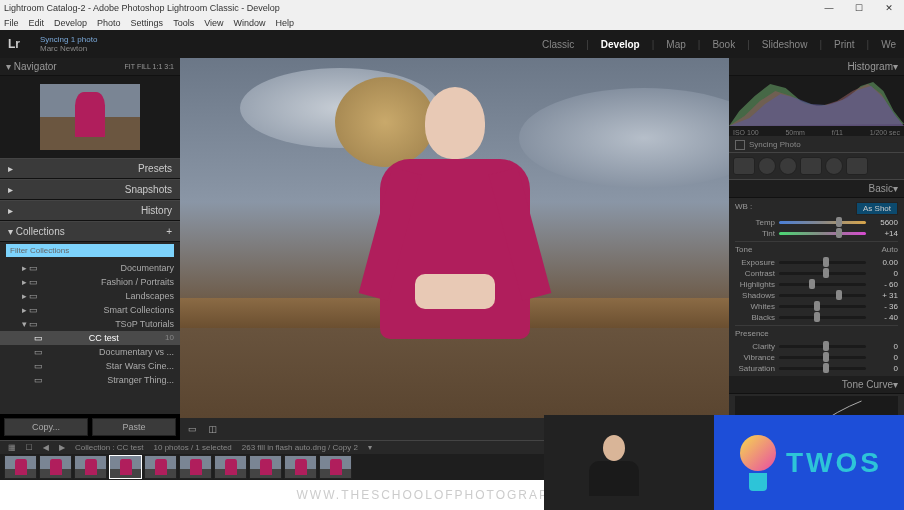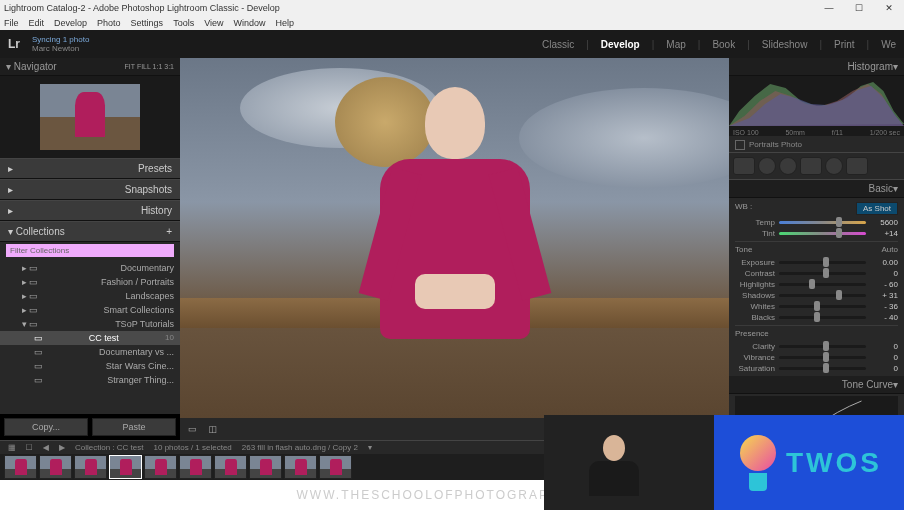--- a/index.html
+++ b/index.html
@@ -2,41 +2,41 @@
 <html><head>
 <meta charset="utf-8">
 <style>
 *{margin:0;padding:0;box-sizing:border-box;font-family:Arial,sans-serif}
 body{background:#fff;width:904px;height:510px;overflow:hidden;position:relative;font-size:10px}
 .titlebar{background:#f0f0f0;height:16px;display:flex;align-items:center;padding:0 4px;color:#333;font-size:9px;position:relative}
 .titlebar .wincontrols{position:absolute;right:0;display:flex}
 .titlebar .wincontrols span{width:30px;text-align:center;line-height:16px;cursor:pointer}
 .menubar{background:#f0f0f0;height:14px;display:flex;align-items:center;padding:0 4px;color:#333;font-size:9px;gap:10px}
 .topbar{background:#1a1a1a;height:28px;display:flex;align-items:center;padding:0 8px;color:#888;position:relative}
-.lr-logo{color:#ccc;font-size:12px;font-weight:bold;margin-right:12px}
+.lr-logo{color:#ccc;font-size:12px;font-weight:bold;margin-right:20px}
 .sync-info{font-size:8px;line-height:9px;color:#7aa8d8}
 .sync-user{color:#888}
 .modules{position:absolute;right:8px;display:flex;gap:12px;font-size:10px;color:#888}
 .modules span{cursor:pointer}
 .modules .active{color:#fff;font-weight:bold}
 .modules .sep{color:#444}
 .app-body{display:flex;height:calc(510px - 16px - 14px - 28px - 40px - 30px);background:#333}
 .panel{background:#282828;color:#aaa;font-size:9px;width:180px;display:flex;flex-direction:column;overflow:hidden}
 .panel.right{width:175px}
 .panel-header{background:#1e1e1e;padding:3px 6px;display:flex;justify-content:space-between;align-items:center;font-size:10px;color:#999;border-bottom:1px solid #111}
 .panel-header.section{background:#3a3a3a;padding:4px 8px;color:#ccc;border-top:1px solid #444;border-bottom:1px solid #111;cursor:pointer}
 .nav-thumb{background:#1a1a1a;padding:8px;display:flex;justify-content:center}
 .nav-thumb .thumb-img{width:100px;height:66px;background:linear-gradient(to bottom,#7a8594 50%,#6b5640 50%);position:relative}
 .nav-thumb .thumb-img::after{content:'';position:absolute;top:8px;left:35px;width:30px;height:45px;background:#b01e5c;border-radius:30% 30% 0 0}
 .collections-list{background:#282828;padding:2px 0}
 .coll-item{padding:2px 6px 2px 22px;color:#aaa;font-size:9px;cursor:pointer;display:flex;justify-content:space-between}
 .coll-item.sub{padding-left:34px}
 .coll-item.selected{background:#4a4a4a;color:#fff}
 .coll-item .count{color:#888;font-size:8px}
-.filter-box{margin:2px 6px;background:#f0abfc;padding:2px 4px;color:#666;font-size:8px}
+.filter-box{margin:2px 6px;background:#7dd3fc;padding:2px 4px;color:#666;font-size:8px}
 .leftbottom{margin-top:auto;background:#000000;padding:4px;display:flex;gap:4px}
 .leftbottom button{flex:1;background:#3a3a3a;border:1px solid #222;color:#aaa;font-size:9px;padding:3px;cursor:pointer}
 .center{flex:1;background:#555;display:flex;flex-direction:column;position:relative}
 .main-image{flex:1;background:linear-gradient(180deg,#6b7787 0%,#8a96a6 40%,#6b5640 70%,#5a4530 100%);position:relative;overflow:hidden}
 .cloud1{position:absolute;width:200px;height:80px;background:radial-gradient(#cfd5dc,#8995a5);border-radius:50%;top:10px;left:60px;opacity:.9}
 .cloud2{position:absolute;width:250px;height:100px;background:radial-gradient(#c0c8d2,#707d8f);border-radius:50%;top:30px;right:-40px;opacity:.85}
 .person{position:absolute;left:50%;top:8%;transform:translateX(-50%);width:200px;height:300px}
 .head{width:60px;height:72px;background:#e8c9b5;border-radius:50% 50% 45% 45%;margin:0 auto;position:relative}
 .hair{position:absolute;top:-10px;left:-20px;width:100px;height:90px;background:radial-gradient(#c9a96b,#9b7e4a);border-radius:50%;z-index:-1}
 .torso{width:150px;height:180px;background:#b01e5c;margin:0 auto;border-radius:30px 30px 10px 10px;position:relative}
@@ -203,21 +203,21 @@
         <path d="M0,50 L15,40 L30,25 L45,15 L60,20 L75,28 L90,30 L105,25 L120,15 L135,8 L148,18 L160,38 L170,50 Z" fill="#8a5a5a" opacity="0.6"></path>
         <path d="M0,50 L20,42 L35,28 L50,18 L65,22 L80,28 L95,29 L110,24 L125,14 L138,10 L150,22 L162,40 L170,50 Z" fill="#5a5a9a" opacity="0.6"></path>
       </svg>
       <div class="histo-labels">
         <span>ISO 100</span>
         <span>50mm</span>
         <span>f/11</span>
         <span>1/200 sec</span>
       </div>
     </div>
-    <div style="padding:2px 6px;font-size:8px;color:#888"><span class="chk"></span><span>Portraits Photo</span></div>
+    <div style="padding:2px 6px;font-size:8px;color:#888"><span class="chk"></span><span>Syncing Photo</span></div>
     <div class="tool-strip">
       <span class="tool-btn"></span>
       <span class="tool-btn circle"></span>
       <span class="tool-btn circle"></span>
       <span class="tool-btn"></span>
       <span class="tool-btn circle"></span>
       <span class="tool-btn"></span>
     </div>
     <div class="panel-header" style="justify-content:flex-end"><span>Basic</span> ▾</div>
     <div class="basic-panel">

